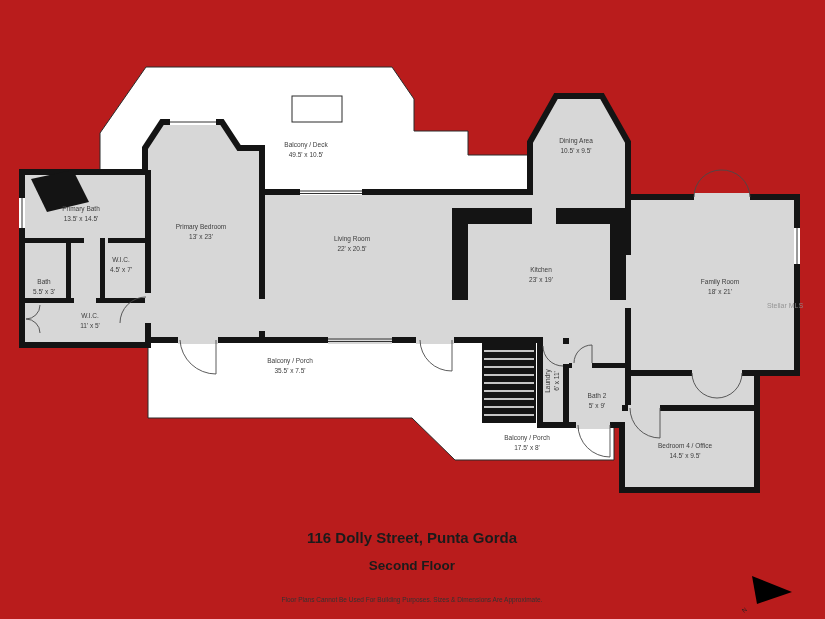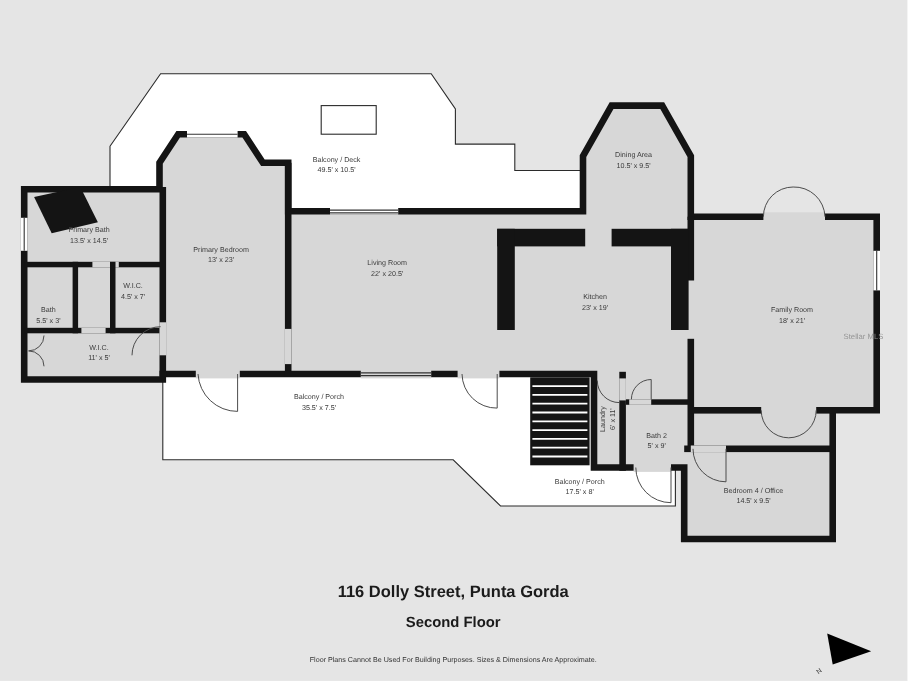--- a/index.html
+++ b/index.html
@@ -1,16 +1,16 @@
 <!DOCTYPE html>
 <html><head>
 <meta charset="utf-8">
 <style>
   html,body{margin:0;padding:0;background:#fff;}
-  .canvas{position:relative;width:825px;height:619px;background:#e5e5e5;overflow:hidden;
+  .canvas{position:relative;width:825px;height:619px;background:#b91c1c;overflow:hidden;
           font-family:"Liberation Sans",sans-serif;}
   svg{position:absolute;left:0;top:0;}
   .thin{fill:#ffffff;stroke:#2b2b2b;stroke-width:1;}
   .floor{fill:#d7d7d7;stroke:#141414;stroke-width:6;stroke-linejoin:miter;}
   .wall{fill:#141414;stroke:none;}
   .gapf{fill:#d7d7d7;stroke:none;}
   .gapw{fill:#ffffff;stroke:none;}
   .glass{stroke:#333;stroke-width:1;fill:none;}
   .door{stroke:#4a4a4a;stroke-width:0.9;fill:none;}
   .tread{stroke:#ffffff;stroke-width:1.6;fill:none;}

